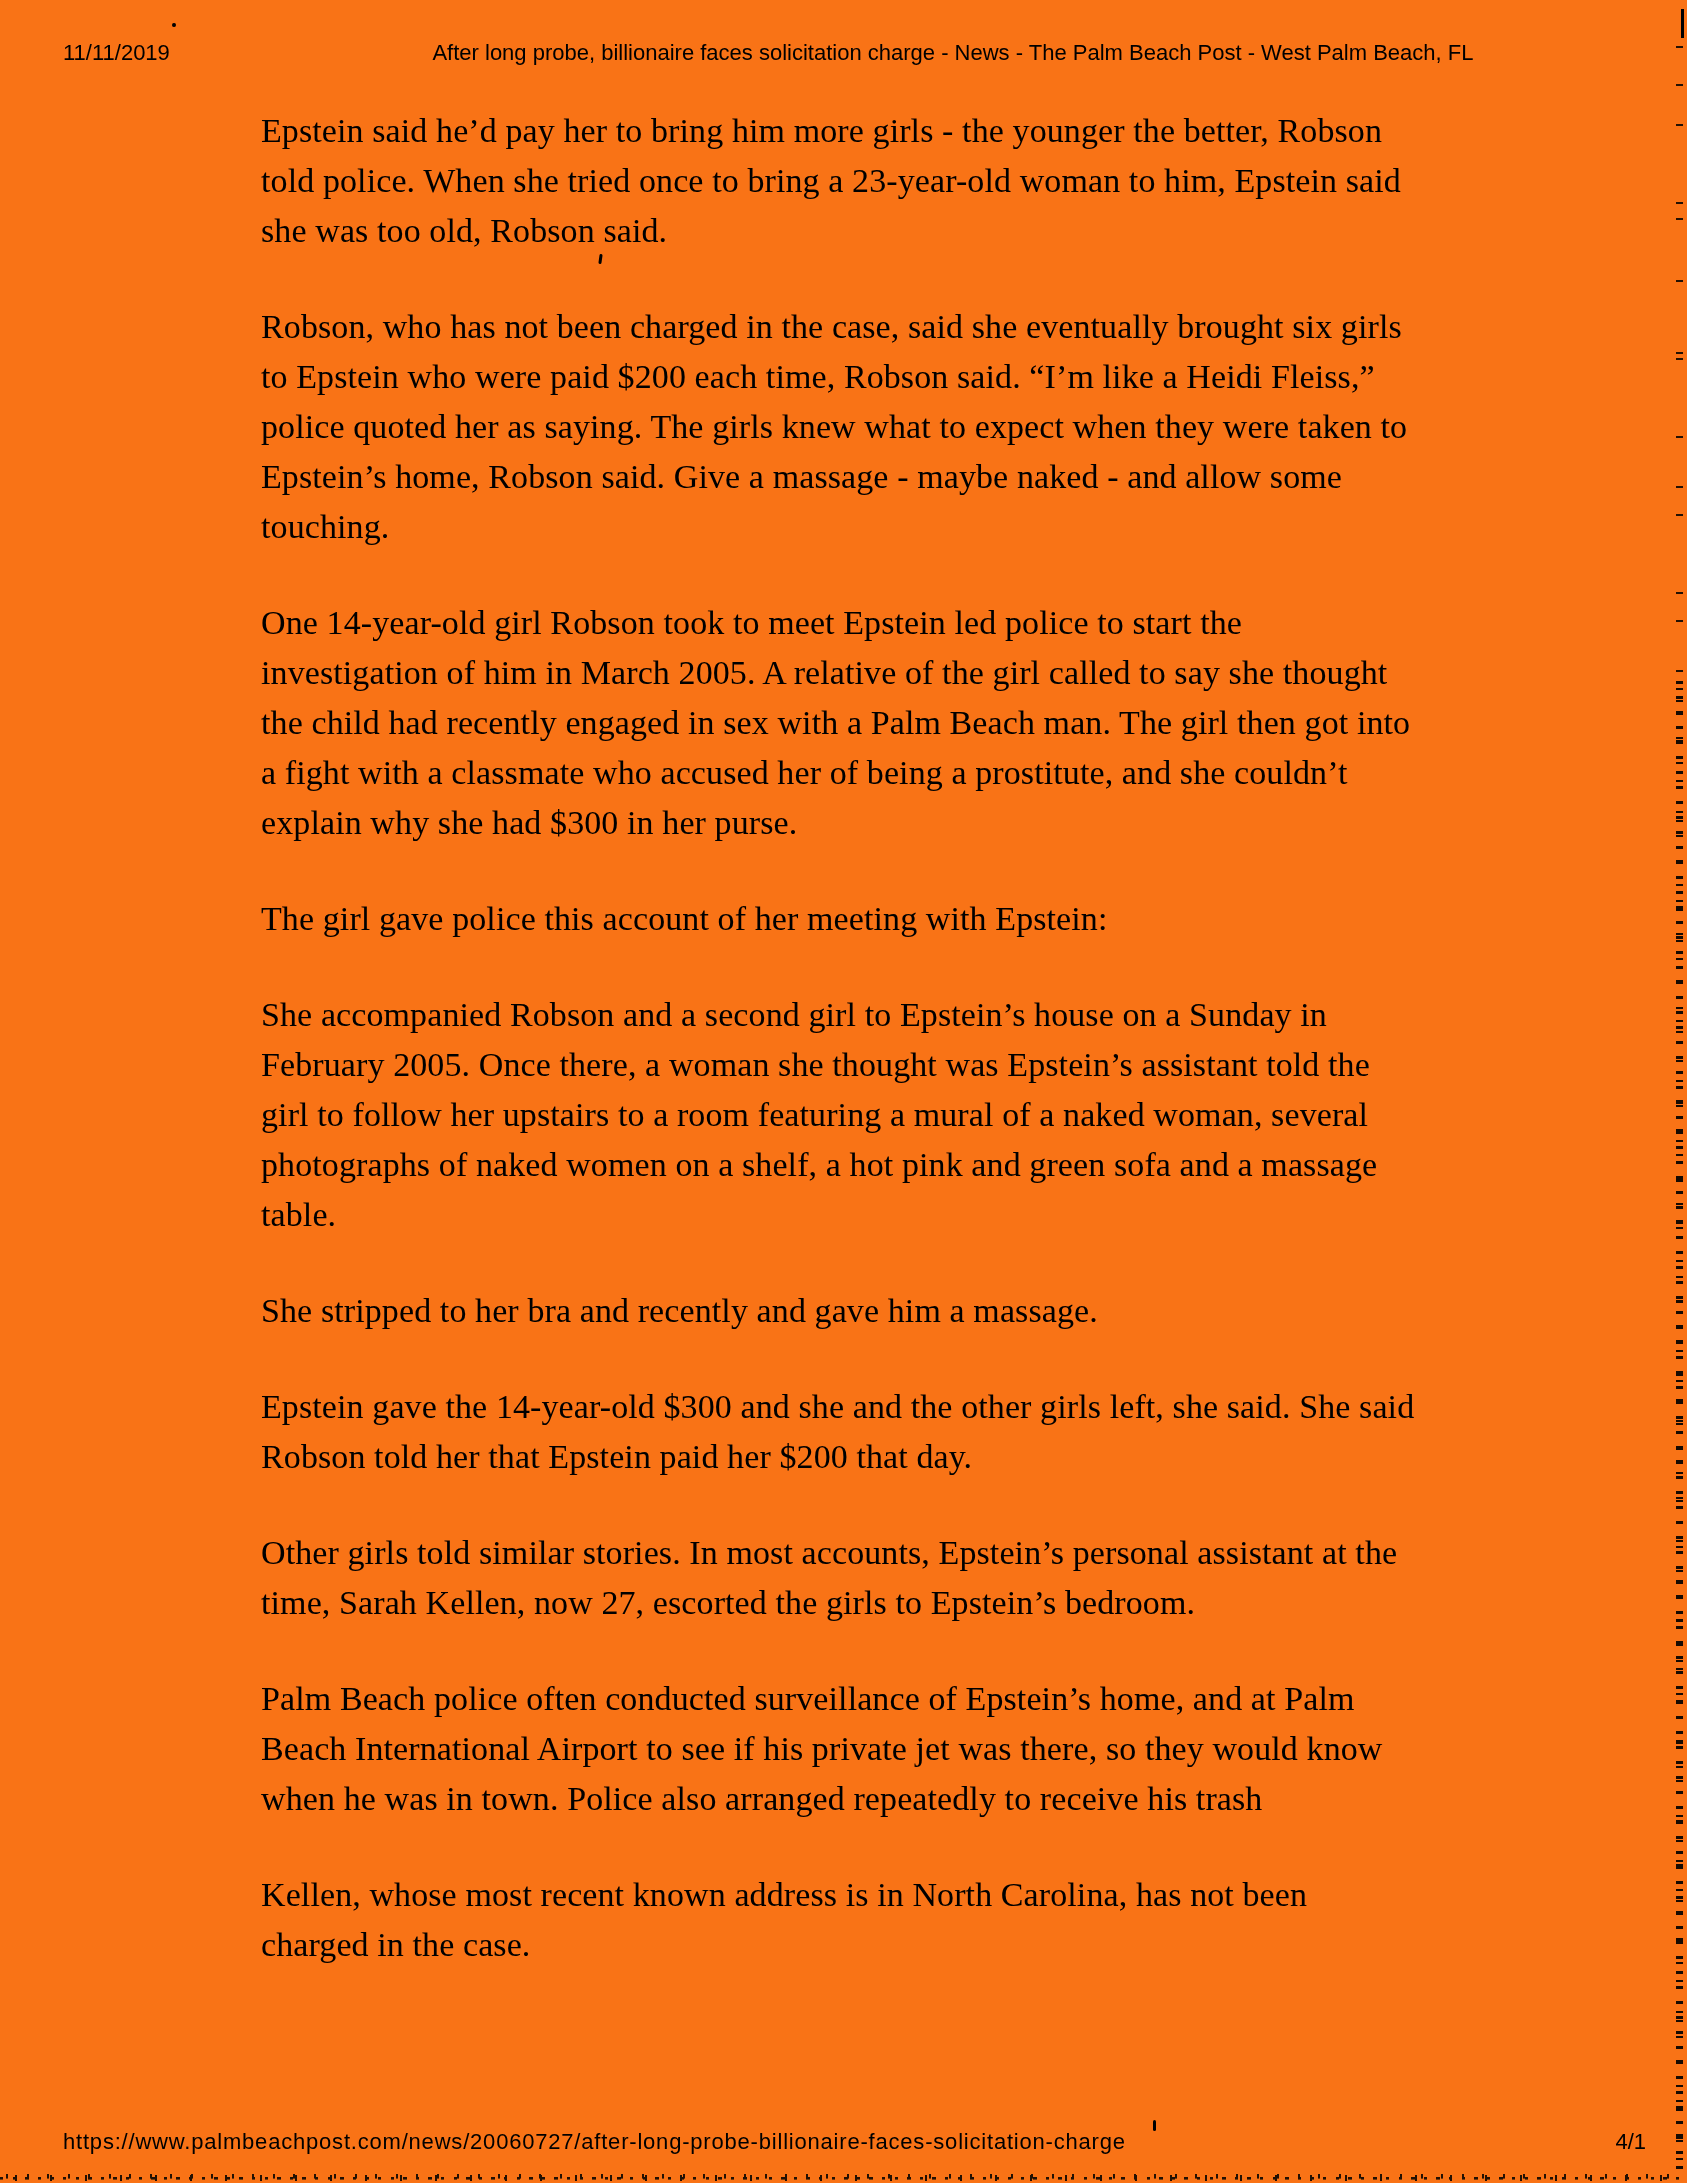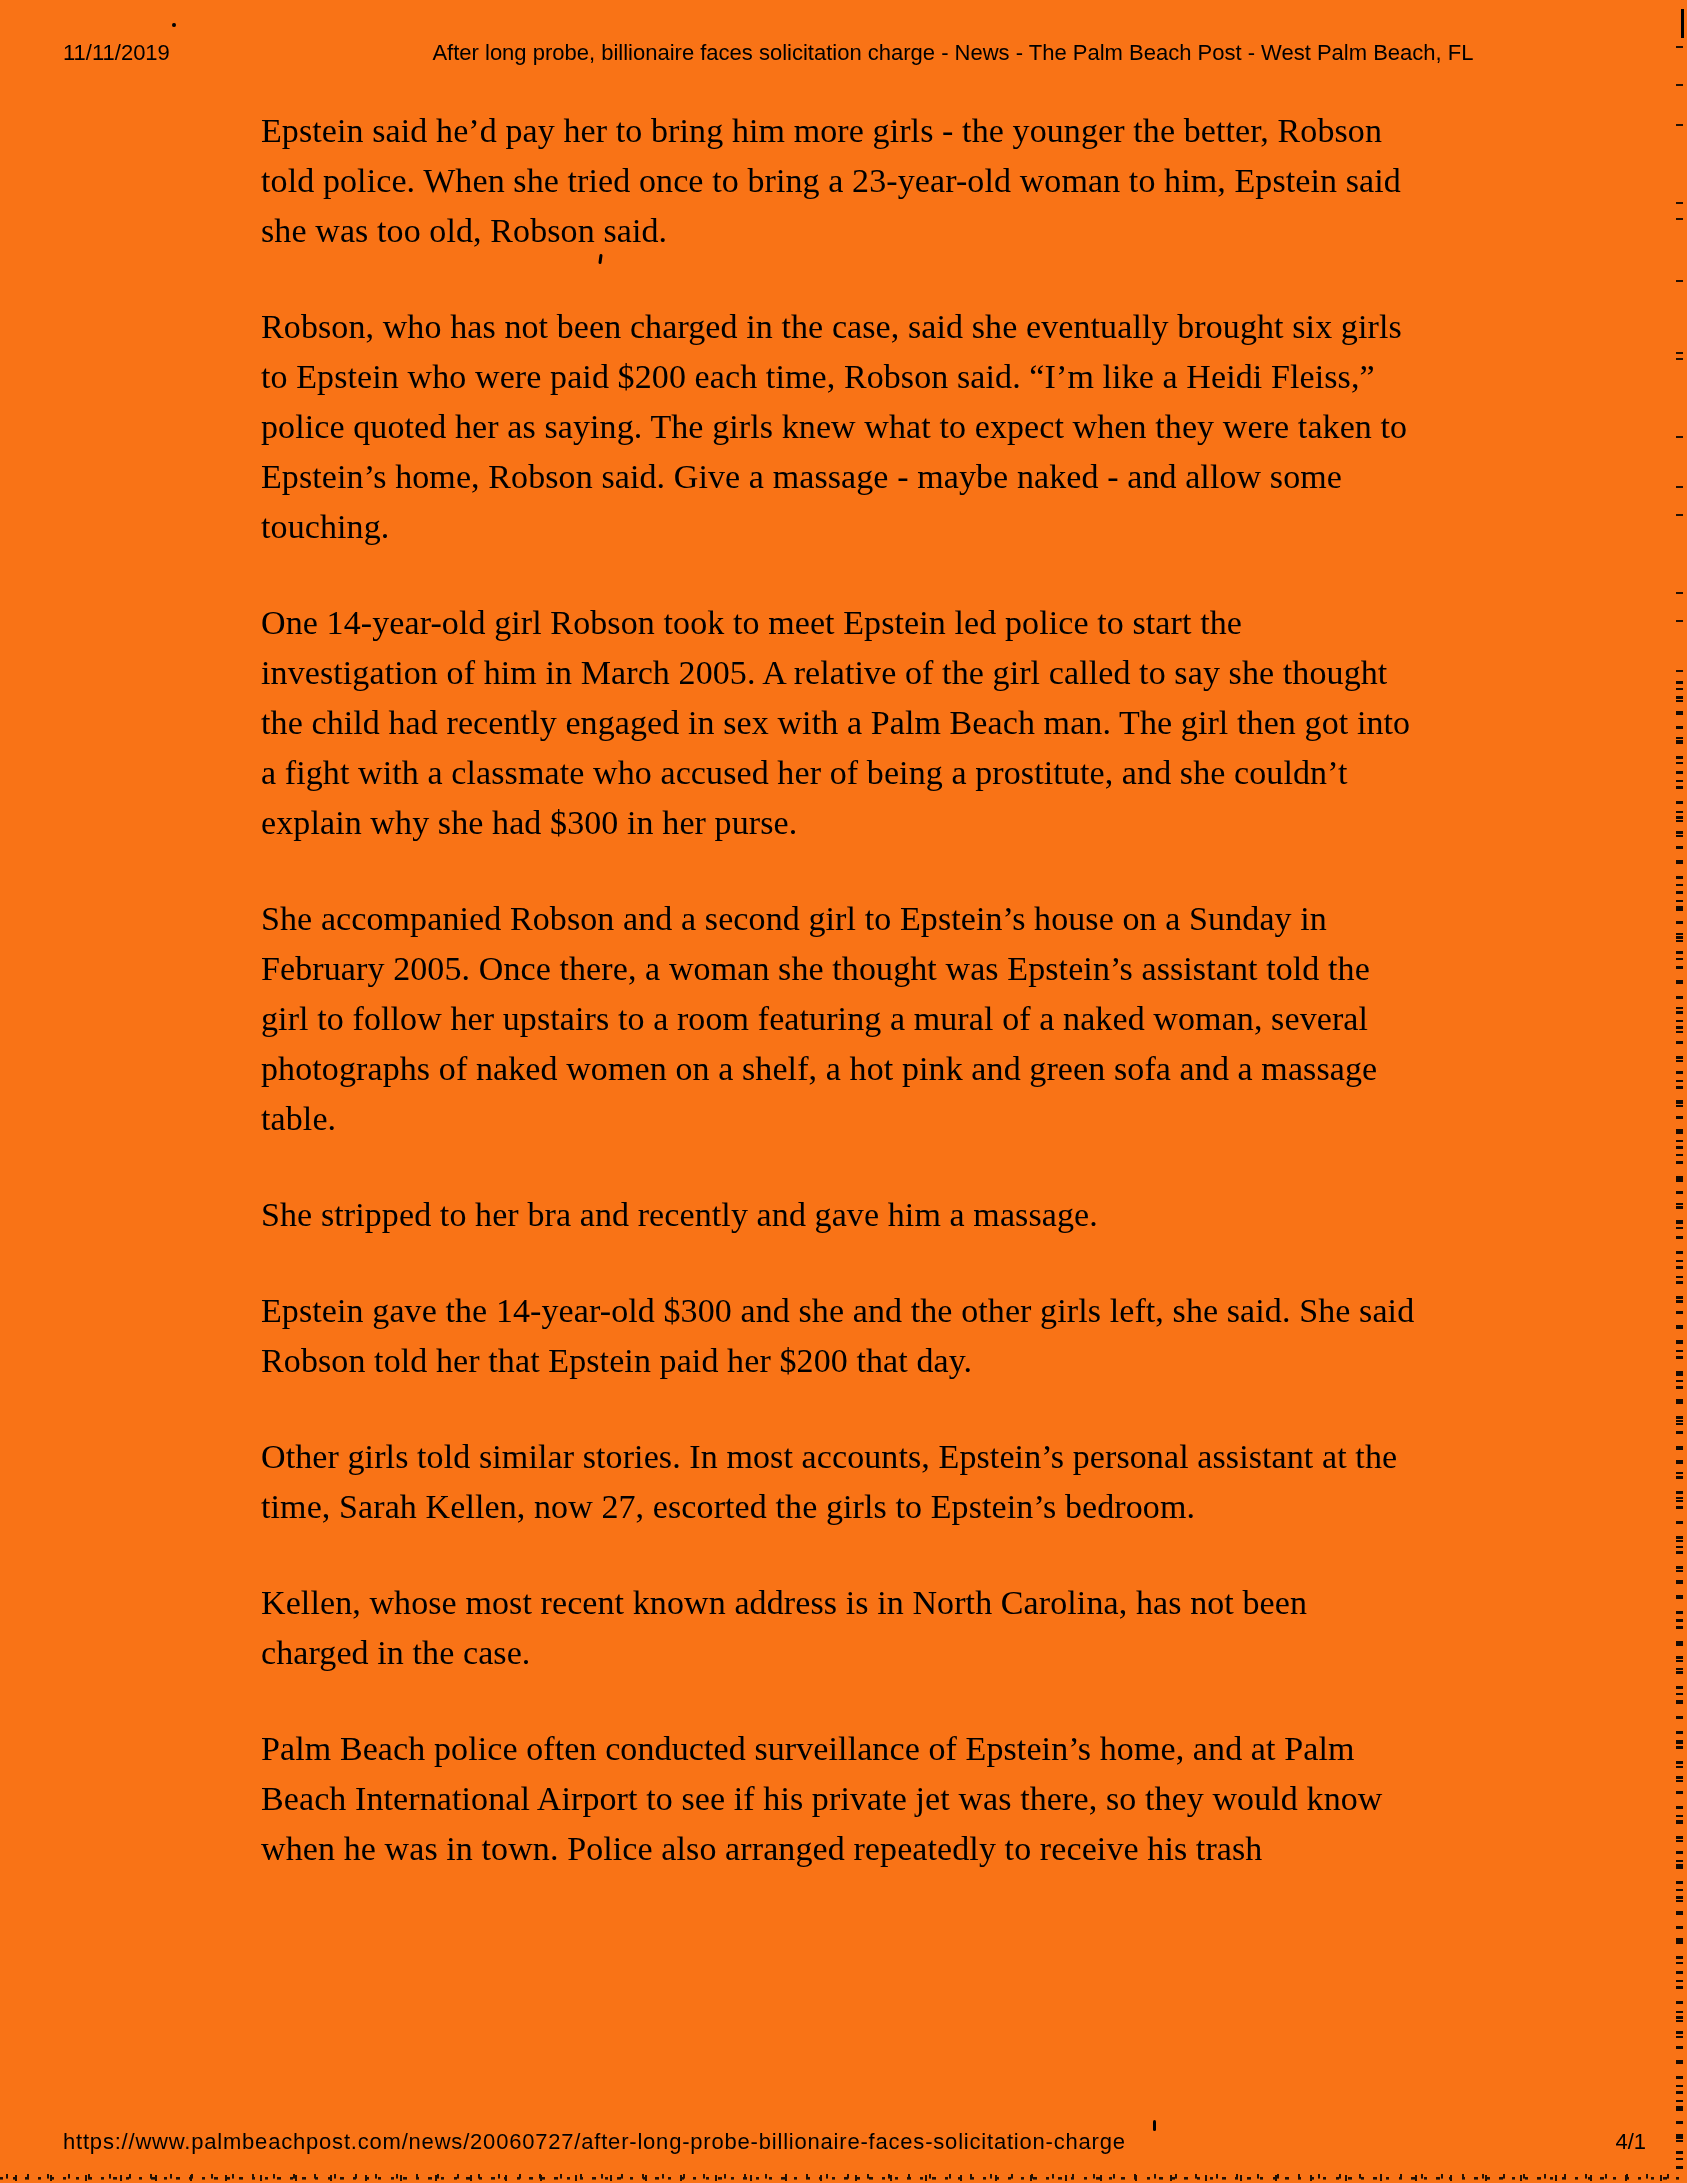--- a/index.html
+++ b/index.html
@@ -98,26 +98,27 @@
 
   <div class="print-header">
     <span class="date">11/11/2019</span>
     <span class="title">After long probe, billionaire faces solicitation charge - News - The Palm Beach Post - West Palm Beach, FL</span>
   </div>
 
   <div class="article">
       <p>Epstein said he’d pay her to bring him more girls - the younger the better, Robson told police. When she tried once to bring a 23-year-old woman to him, Epstein said she was too old, Robson said.</p>
       <p>Robson, who has not been charged in the case, said she eventually brought six girls to Epstein who were paid $200 each time, Robson said. “I’m like a Heidi Fleiss,” police quoted her as saying. The girls knew what to expect when they were taken to Epstein’s home, Robson said. Give a massage - maybe naked - and allow some touching.</p>
       <p>One 14-year-old girl Robson took to meet Epstein led police to start the investigation of him in March 2005. A relative of the girl called to say she thought the child had recently engaged in sex with a Palm Beach man. The girl then got into a fight with a classmate who accused her of being a prostitute, and she couldn’t explain why she had $300 in her purse.</p>
+      <p>The girl gave police this account of her meeting with Epstein:</p>
       <p>She accompanied Robson and a second girl to Epstein’s house on a Sunday in February 2005. Once there, a woman she thought was Epstein’s assistant told the girl to follow her upstairs to a room featuring a mural of a naked woman, several photographs of naked women on a shelf, a hot pink and green sofa and a massage table.</p>
       <p>She stripped to her bra and recently and gave him a massage.</p>
       <p>Epstein gave the 14-year-old $300 and she and the other girls left, she said. She said Robson told her that Epstein paid her $200 that day.</p>
       <p>Other girls told similar stories. In most accounts, Epstein’s personal assistant at the time, Sarah Kellen, now 27, escorted the girls to Epstein’s bedroom.</p>
+      <p>Palm Beach police often conducted surveillance of Epstein’s home, and at Palm Beach International Airport to see if his private jet was there, so they would know when he was in town. Police also arranged repeatedly to receive his trash</p>
       <p>Kellen, whose most recent known address is in North Carolina, has not been charged in the case.</p>
-      <p>Palm Beach police often conducted surveillance of Epstein’s home, and at Palm Beach International Airport to see if his private jet was there, so they would know when he was in town. Police also arranged repeatedly to receive his trash</p>
     </div>
 
   <div class="print-footer">
     <span class="url">https://www.palmbeachpost.com/news/20060727/after-long-probe-billionaire-faces-solicitation-charge</span>
     <span class="page-num">4/1</span>
   </div>
 
   <span class="artifact dot-above-date"></span>
   <span class="artifact mark-para1"></span>
   <span class="artifact mark-footer"></span>

